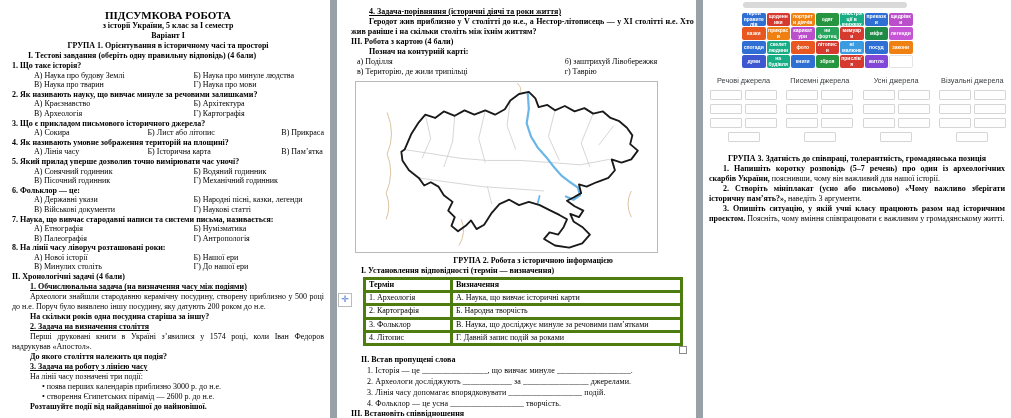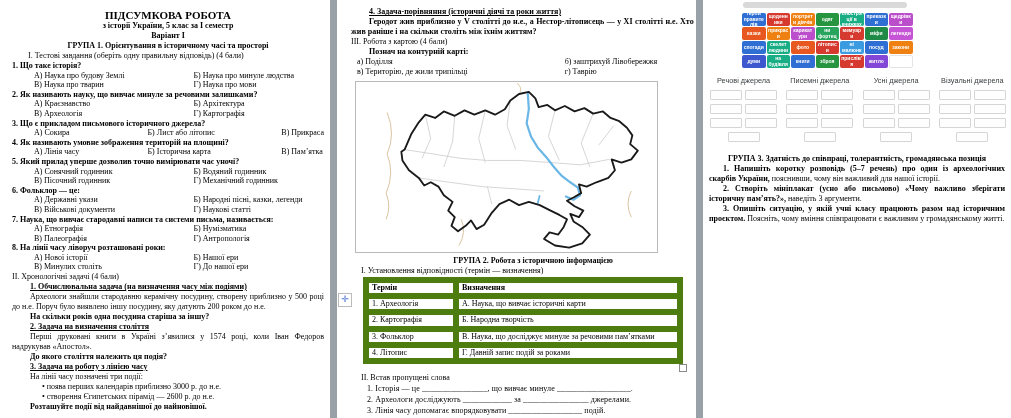--- a/index.html
+++ b/index.html
@@ -15,25 +15,25 @@
   .hline{font-weight:bold;text-align:center;line-height:10px;}
   .q-stem{font-weight:bold;}
   .opts{display:grid;grid-template-columns:55% 45%;padding-left:22px;}
   .opts.inline{grid-template-columns:25% 32% 23% 20%;gap:41px;}
   .opt{white-space:nowrap;overflow:hidden;}
   .task-title{font-weight:bold;text-decoration:underline;padding-left:18px;line-height:10px;}
   .task-body{text-align:justify;text-indent:18px;line-height:10px;}
   .task-q{font-weight:bold;padding-left:18px;line-height:10px;}
   .bullet{padding-left:30px;line-height:10px;}
   .bullet::before{content:"•  ";}
-  .sec-head{font-weight:normal;line-height:10px;}
+  .sec-head{font-weight:bold;line-height:10px;}
   .map-items{display:grid;grid-template-columns:58% 42%;padding-left:6px;line-height:10px;}
   .map-frame{margin:4px 0 3px 4px;width:303px;height:172px;border:1px solid #b9b9b9;box-sizing:border-box;background:#fff;}
   table.match{border-collapse:collapse;margin:1px 0 1px 12px;width:320px;}
-  table.match td,table.match th{border:6px solid #4d7c0f;padding:0 3px;font-size:8px;line-height:10.2px;text-align:left;font-weight:normal;vertical-align:top;}
+  table.match td,table.match th{border:3px solid #4d7c0f;padding:0 3px;font-size:8px;line-height:10.2px;text-align:left;font-weight:normal;vertical-align:top;}
   table.match th{font-weight:bold;}
   table.match td:first-child,table.match th:first-child{width:78px;}
   .move-handle{position:absolute;left:1px;top:293px;width:12px;height:12px;border:1px solid #bbb;background:#fff;
      color:#4a6fd1;font-size:9px;line-height:11px;text-align:center;font-family:"Liberation Sans",sans-serif;}
   .resize-handle{width:6px;height:6px;border:1px solid #8a8a8a;background:#fff;margin:-1px 0 1px 328px;}
   .fill-line{padding-left:16px;line-height:11px;letter-spacing:.1px;}
   
   .embed-topbar{height:6px;width:164px;background:#d9d9d9;border-radius:3px;margin:2px 0 5px 36px;}
   .tiles{display:grid;grid-template-columns:repeat(7,23.5px);gap:1px;margin-left:35px;}
   .tile{height:13px;border-radius:2px;color:#fff;font-family:"Liberation Sans","DejaVu Sans",sans-serif;

